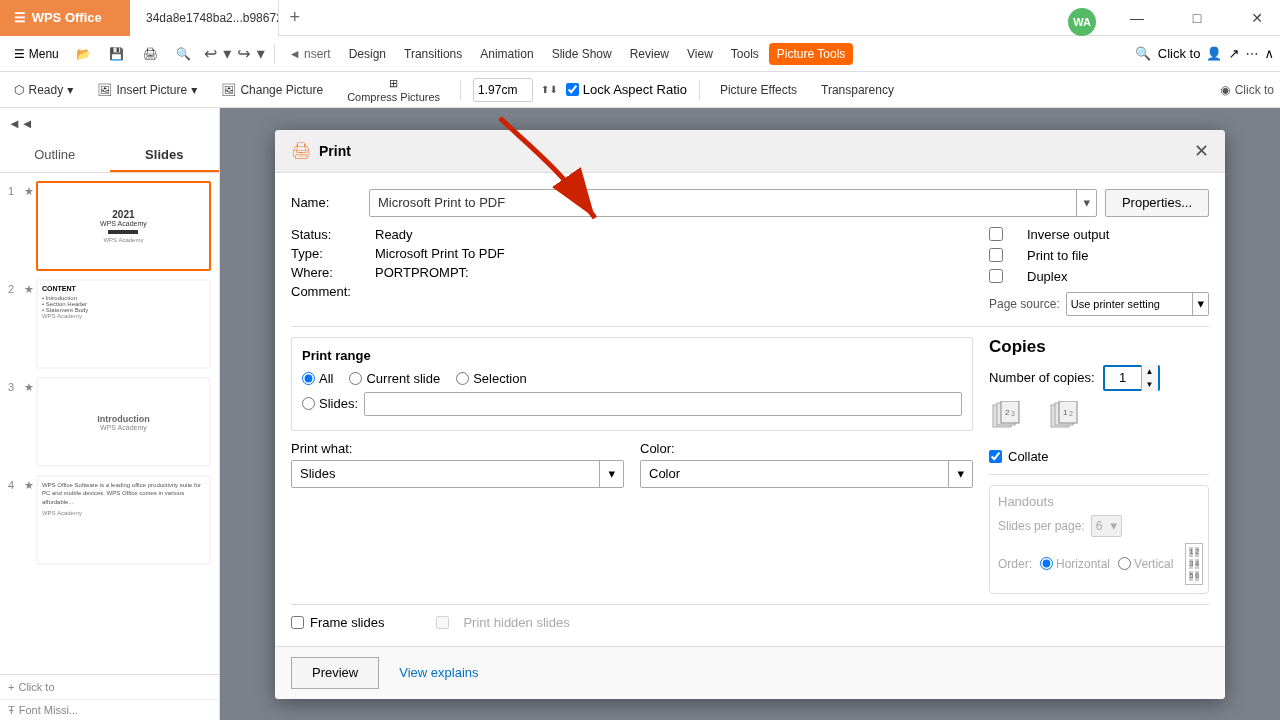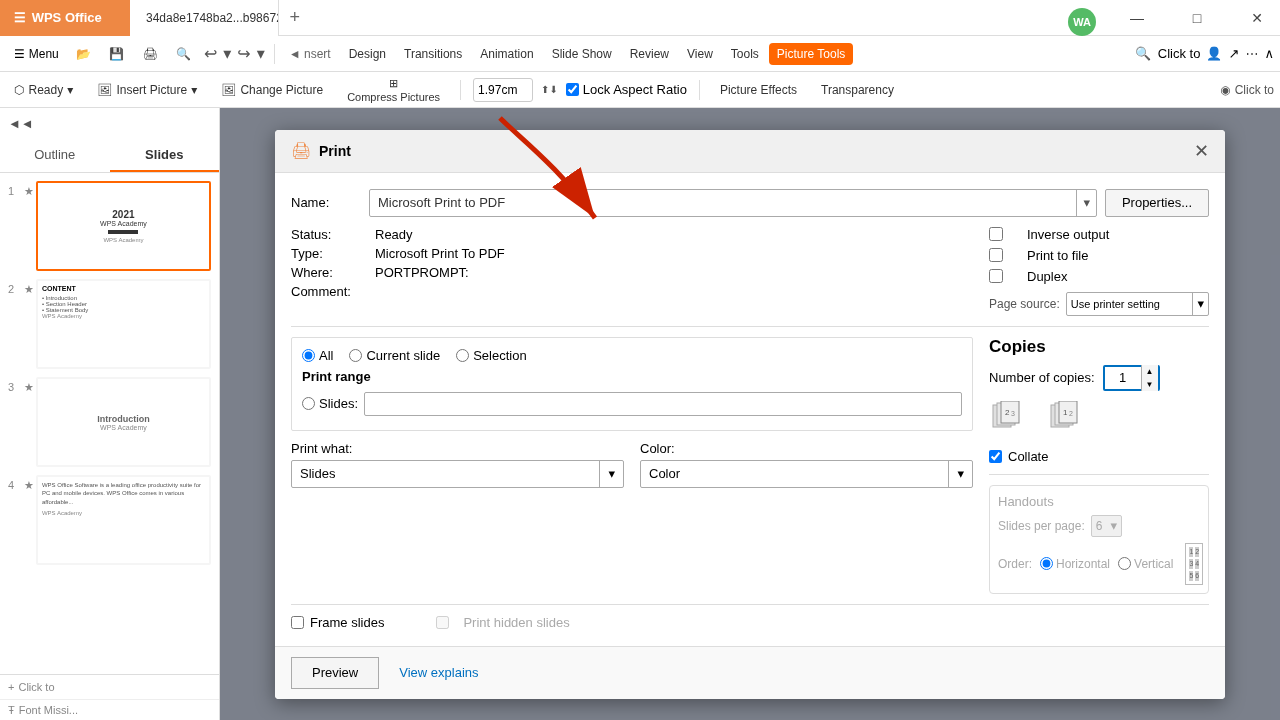--- a/index.html
+++ b/index.html
@@ -334,35 +334,35 @@
             </div>
           </div>
 
           <div style="height:1px; background:#ddd; margin-bottom:10px;"></div>
 
           <div style="display:flex; gap:16px;">
 
             <div style="flex:1;">
 
               <div style="border:1px solid #ddd; padding:10px; border-radius:2px; margin-bottom:10px;">
+                <div style="font-size:13px; font-weight:600; margin-bottom:8px;">Print range</div>
                 <div style="display:flex; align-items:center; gap:16px; margin-bottom:6px;">
                   <label style="display:flex;align-items:center;gap:4px;font-size:13px;">
                     <input type="radio" name="range" checked="" style="">
                     <span>All</span>
                   </label>
                   <label style="display:flex;align-items:center;gap:4px;font-size:13px;">
                     <input type="radio" name="range" style="">
                     <span>Current slide</span>
                   </label>
                   <label style="display:flex;align-items:center;gap:4px;font-size:13px;">
                     <input type="radio" name="range" style="">
                     <span>Selection</span>
                   </label>
                 </div>
-                <div style="font-size:13px; font-weight:600; margin-bottom:8px;">Print range</div>
                 <div style="display:flex; align-items:center; gap:6px; margin-bottom:4px;">
                   <label style="display:flex;align-items:center;gap:4px;font-size:13px;">
                     <input type="radio" name="range" style="">
                     <span>Slides:</span>
                   </label>
                   <input type="text" style="flex: 1 1 0%; height: 24px; border: 1px solid rgb(170, 170, 170); border-radius: 2px; padding: 0px 6px; font-size: 12px;">
                 </div>
               </div>
 
               <div style="display:flex; gap:16px;">

